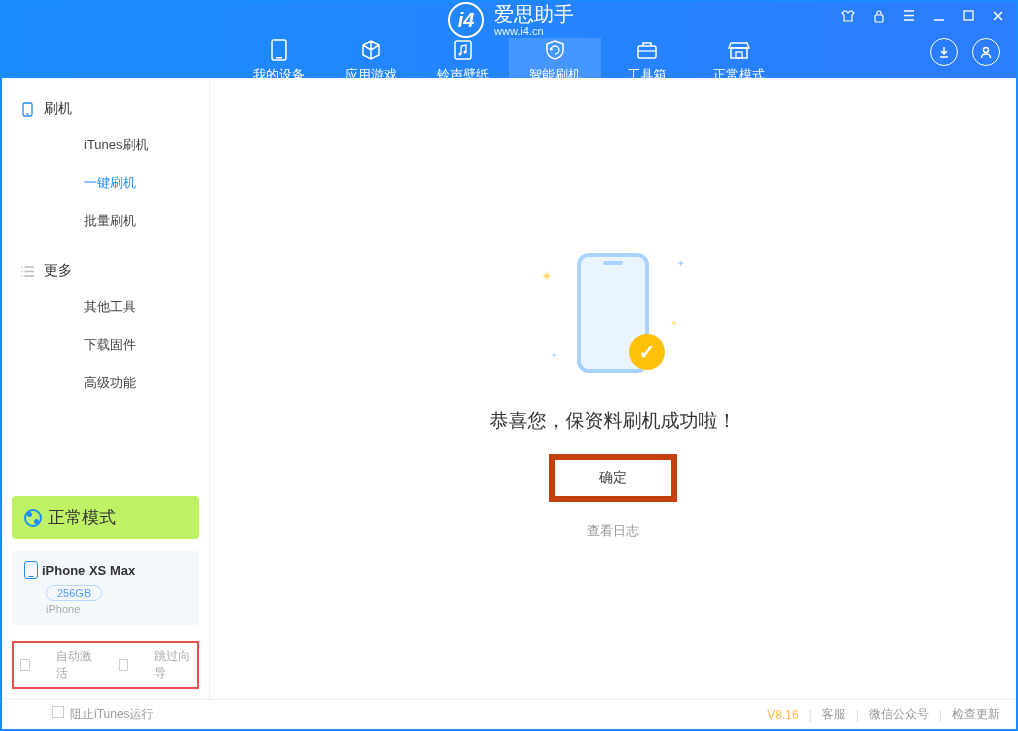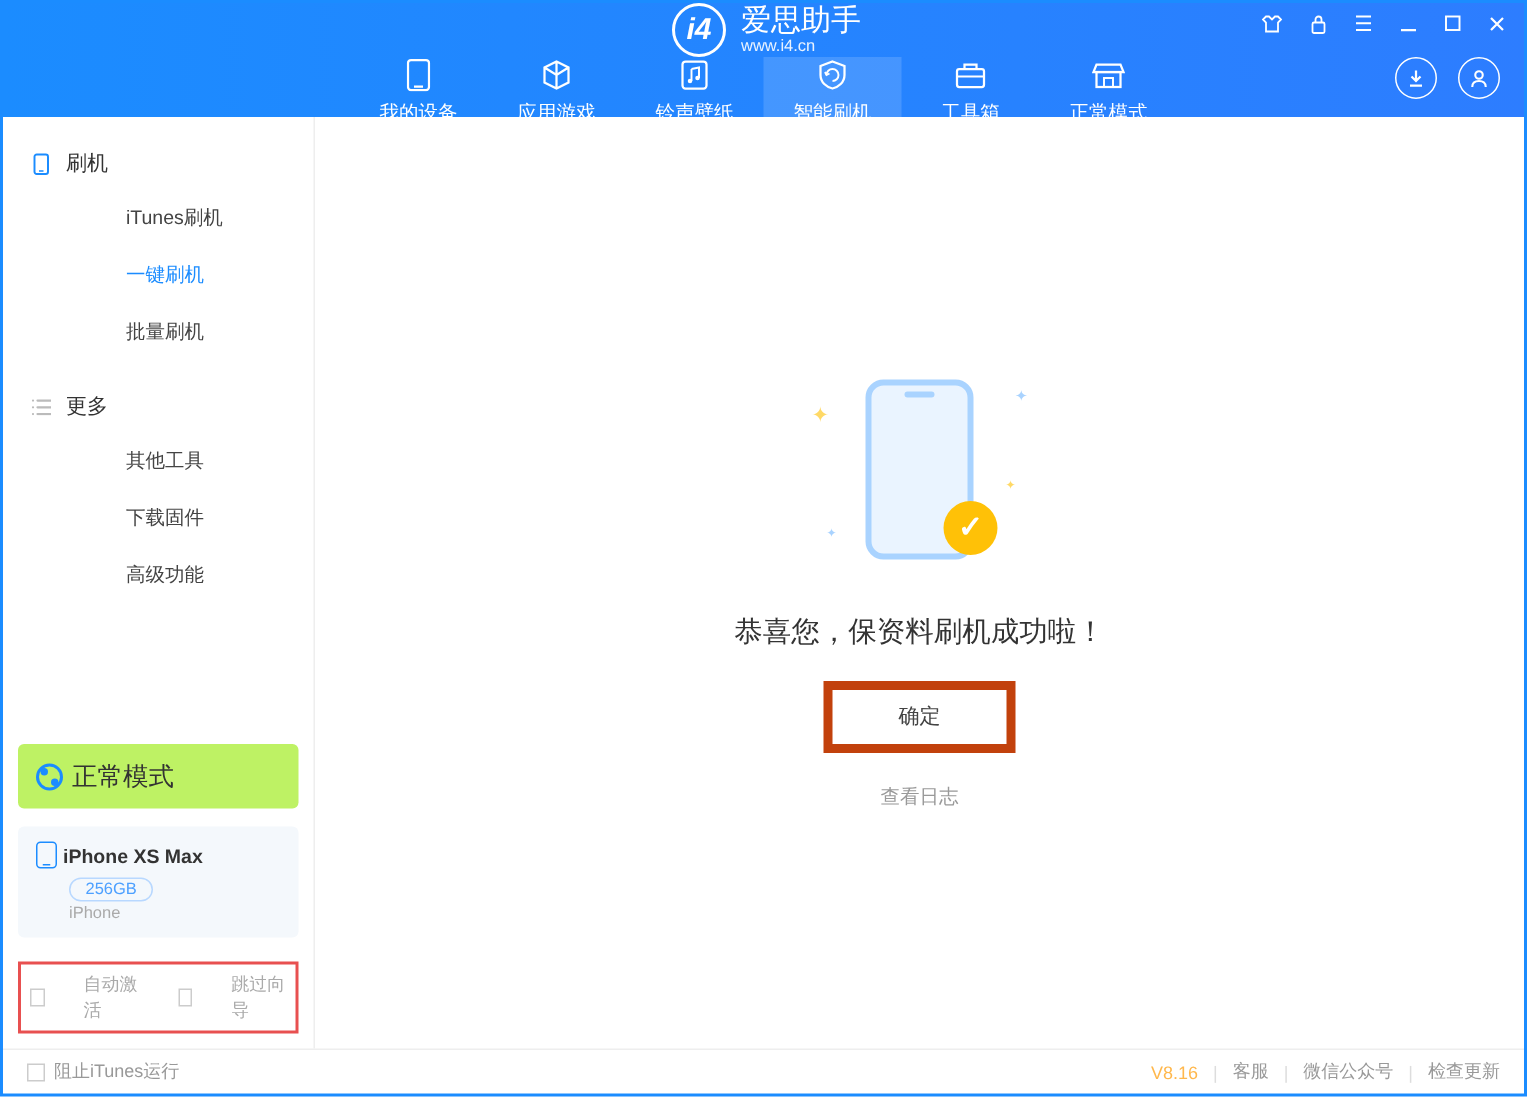--- a/index.html
+++ b/index.html
@@ -44,21 +44,21 @@
 .check-badge { position: absolute; right: 48px; bottom: 18px; width: 36px; height: 36px; background: #ffc107; border-radius: 50%; display: flex; align-items: center; justify-content: center; color: #fff; font-size: 20px; font-weight: bold; }
 .sparkle { position: absolute; color: #ffd966; font-size: 14px; }
 .sparkle.s1 { left: 28px; top: 30px; }
 .sparkle.s2 { right: 28px; top: 20px; color: #a9d3ff; font-size: 10px; }
 .sparkle.s3 { right: 36px; bottom: 60px; font-size: 8px; }
 .sparkle.s4 { left: 38px; bottom: 28px; color: #a9d3ff; font-size: 8px; }
 .success-text { font-size: 19px; color: #333; }
 .confirm-btn { padding: 9px 44px; border: 6px solid #c2410c; background: #fff; font-size: 14px; color: #444; cursor: pointer; }
 .view-log { font-size: 13px; color: #999; cursor: pointer; }
 .footer { height: 30px; border-top: 1px solid #eee; display: flex; align-items: center; padding: 0 16px; font-size: 12px; color: #999; }
-.footer-left { display: flex; align-items: center; gap: 6px; }
+.footer-left { display: flex; align-items: flex-start; gap: 6px; margin-left: 34px; }
 .footer-chk { width: 12px; height: 12px; border: 1px solid #ccc; }
 .footer-right { margin-left: auto; display: flex; align-items: center; gap: 10px; }
 .footer-right .sep { color: #ddd; }
 .footer-link { cursor: pointer; }
 .ver { color: #ffb84d; }
 svg { display: block; }
 </style>
 </head>
 <body>
 

